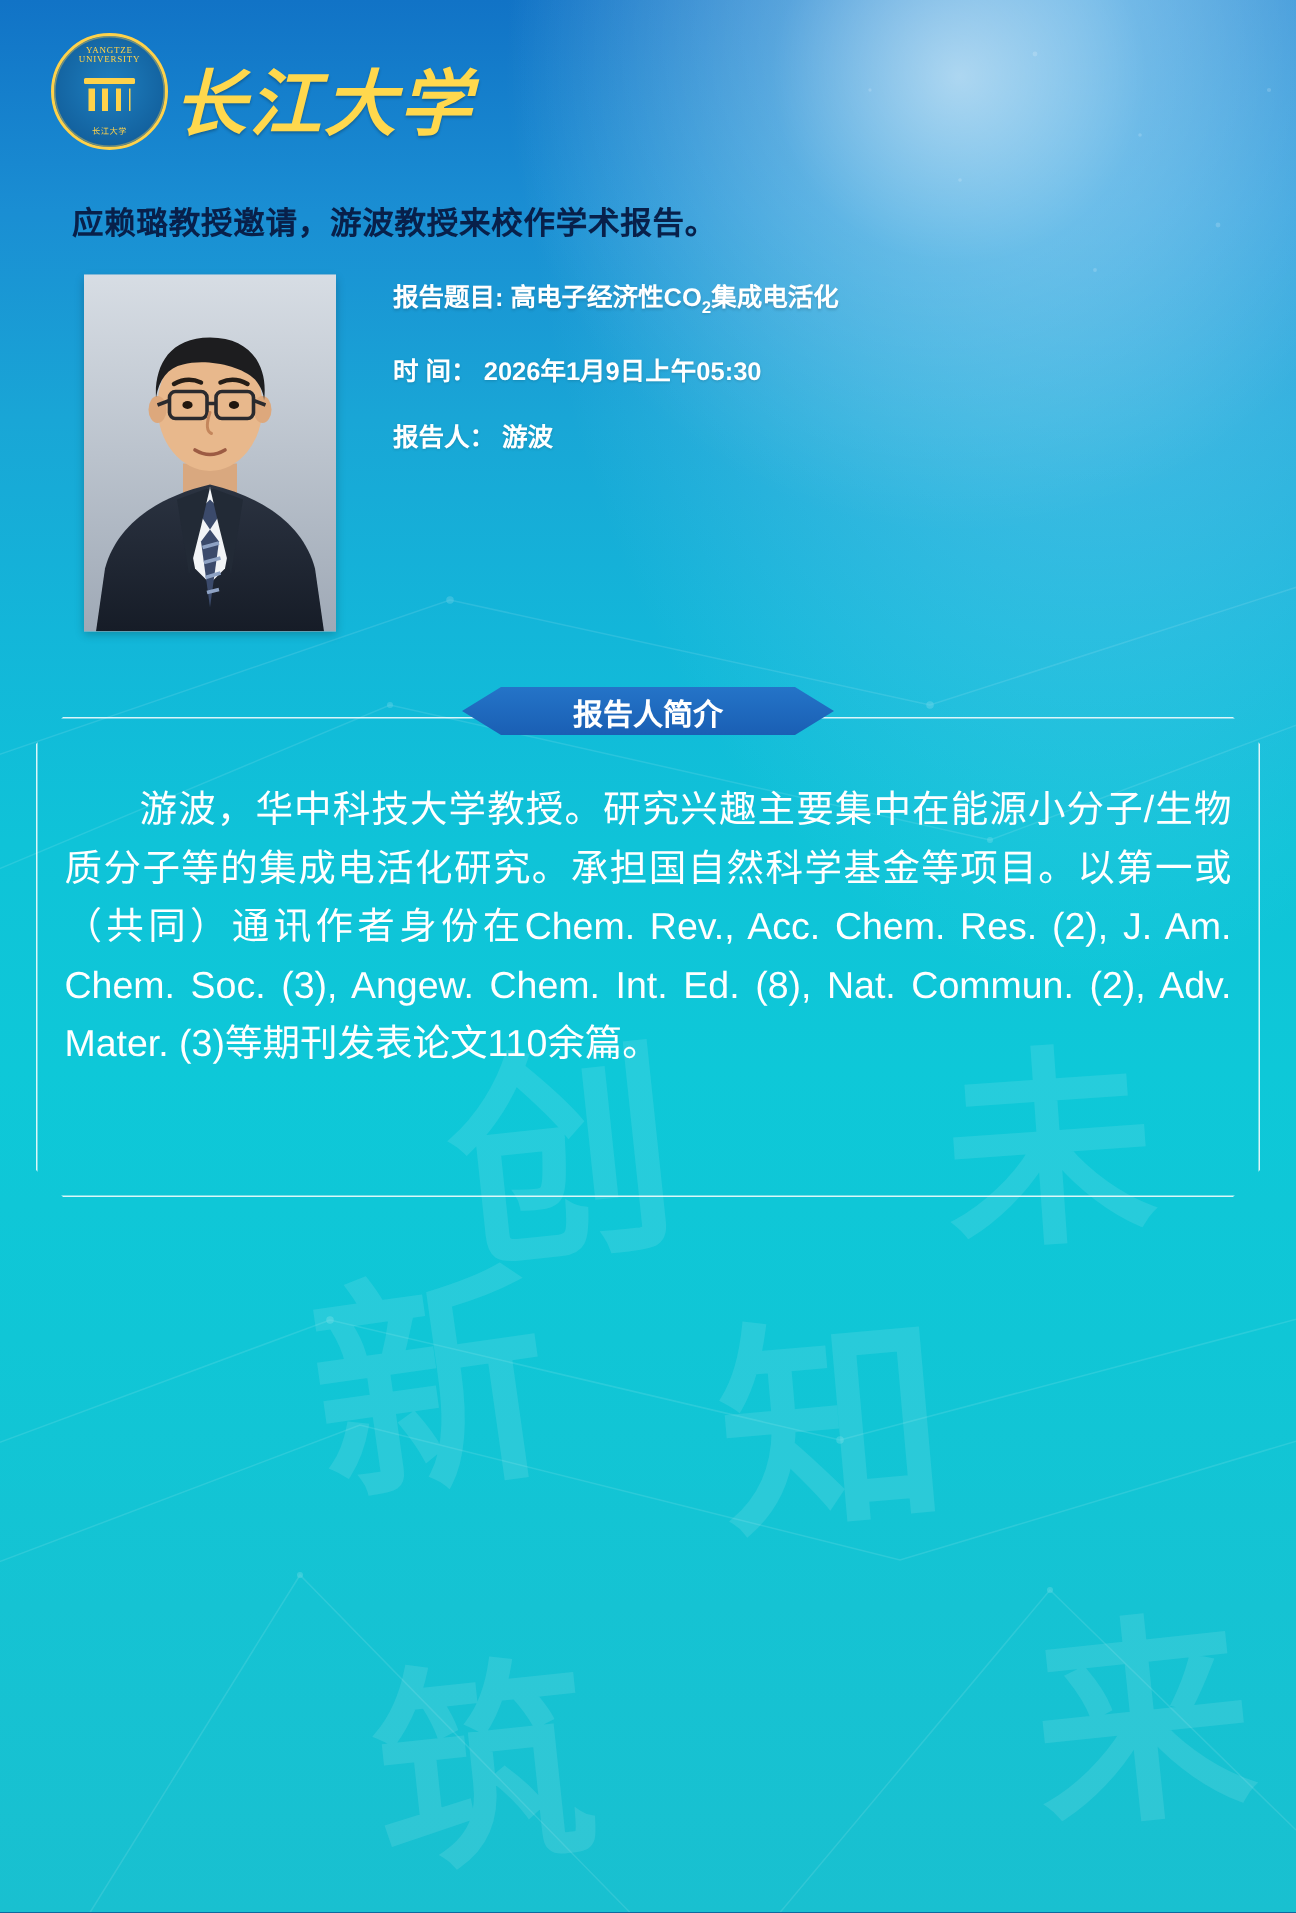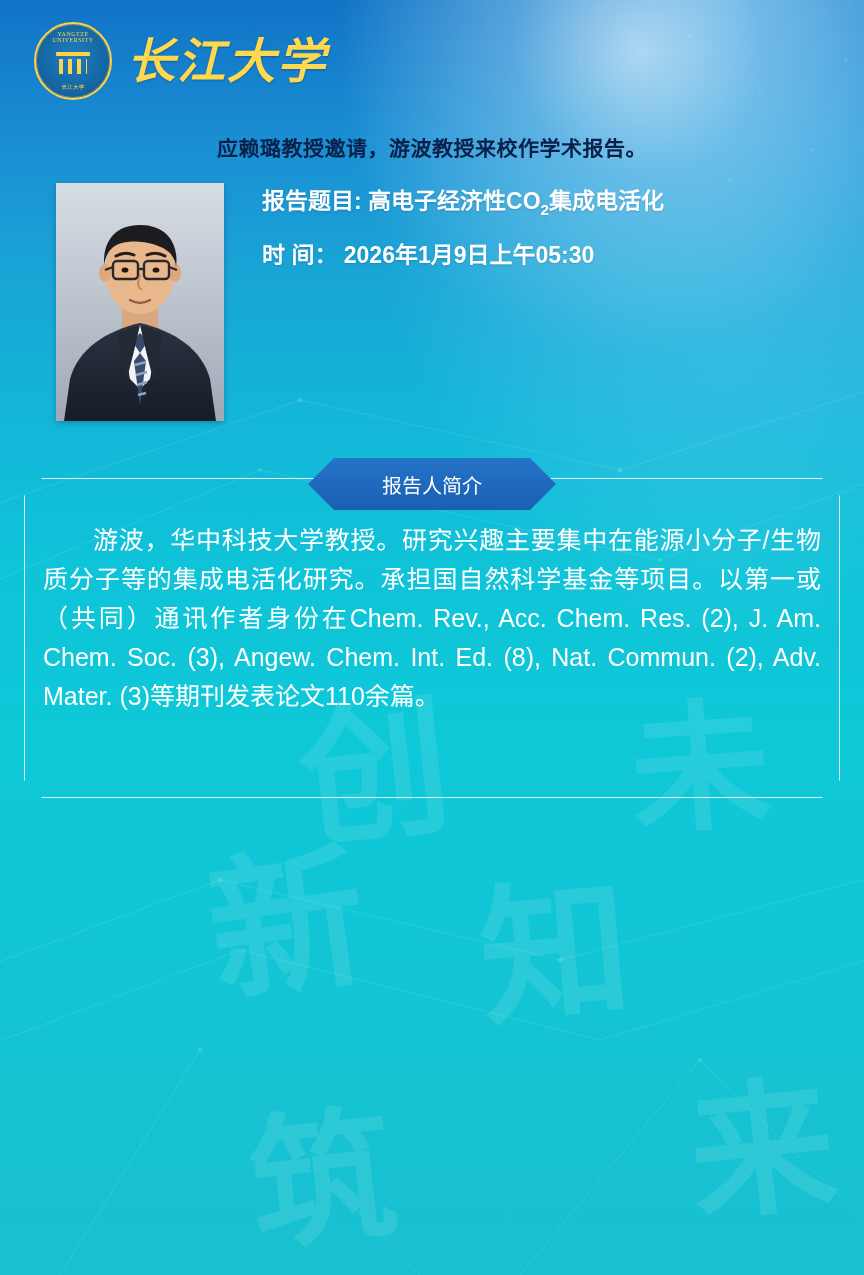--- a/index.html
+++ b/index.html
@@ -56,22 +56,22 @@
   .wm4 { left: 480px; top: 880px; font-size: 150px; transform: rotate(-5deg); }
   .wm5 { left: 690px; top: 1080px; font-size: 145px; transform: rotate(-6deg); }
   .wm6 { left: 250px; top: 1110px; font-size: 145px; transform: rotate(-6deg); }
 
   
   .logo-row {
     position: absolute;
     left: 34px;
     top: 22px;
     display: flex;
-    align-items: flex-start;
-    gap: 15px;
+    align-items: flex-end;
+    gap: 4px;
   }
   .crest {
     width: 74px;
     height: 74px;
     border-radius: 50%;
     border: 2px solid #ffd24a;
     background: radial-gradient(circle at 50% 45%, #1e7fc0 0%, #13629f 70%, #0d4c82 100%);
     position: relative;
     display: flex;
     align-items: center;
@@ -130,25 +130,26 @@
     letter-spacing: 2px;
     text-shadow: 0 1px 2px rgba(0,0,0,0.25);
     font-style: italic;
   }
 
   
   .invite-title {
     position: absolute;
     left: 0; right: 0;
     top: 132px;
-    text-align: center;
+    text-align: left;
     color: #08204a;
     font-size: 21px;
     font-weight: 700;
     letter-spacing: 0.5px;
+    padding-left: 48px;
   }
 
   
   .photo {
     position: absolute;
     left: 56px;
     top: 183px;
     width: 168px;
     height: 238px;
     overflow: hidden;
@@ -159,44 +160,44 @@
 
   .info {
     position: absolute;
     left: 262px;
     top: 190px;
     width: 560px;
     color: #ffffff;
     font-weight: 700;
   }
   .info .line {
-    font-size: 23px;
+    font-size: 17px;
     line-height: 1.0;
     margin-bottom: 27px;
     text-shadow: 0 1px 2px rgba(0,0,0,0.16);
     white-space: nowrap;
   }
   .info .line:last-child { margin-bottom: 0; }
   .info .lbl { letter-spacing: 0px; }
   sub { font-size: 0.66em; }
 
   
   .banner {
     position: absolute;
     width: 248px;
-    height: 52px;
+    height: 32px;
     left: 308px;
     background: linear-gradient(180deg, #2474c8 0%, #1a5fb4 100%);
     clip-path: polygon(26px 0, calc(100% - 26px) 0, 100% 50%, calc(100% - 26px) 100%, 26px 100%, 0 50%);
     display: flex;
     align-items: center;
     justify-content: center;
     color: #ffffff;
     font-size: 20px;
-    font-weight: 400;
+    font-weight: 700;
     z-index: 3;
     box-shadow: 0 2px 5px rgba(0,0,0,0.18);
   }
   .banner-1 { top: 458px; }
   .banner-2 { top: 855px; }
 
   
   .box {
     position: absolute;
     left: 24px;
@@ -332,20 +333,24 @@
 
   <div class="info">
     <div class="line">
       <span class="lbl">报告题目:</span>
       <span>高电子经济性CO</span><sub>2</sub><span>集成电活化</span>
     </div>
     <div class="line">
       <span class="lbl">时 间：</span>
       <span>2026年1月9日上午05:30</span>
     </div>
+    <div class="line">
+      <span class="lbl">报告人：</span>
+      <span>游波</span>
+    </div>
   </div>
 
   <div class="banner banner-1">报告人简介</div>
   <div class="box box-1">
     <p>游波，华中科技大学教授。研究兴趣主要集中在能源小分子/生物质分子等的集成电活化研究。承担国自然科学基金等项目。以第一或（共同）通讯作者身份在Chem. Rev., Acc. Chem. Res. (2), J. Am. Chem. Soc. (3), Angew. Chem. Int. Ed. (8), Nat. Commun. (2), Adv. Mater. (3)等期刊发表论文110余篇。</p>
   </div>
 
 
 </div>
 

